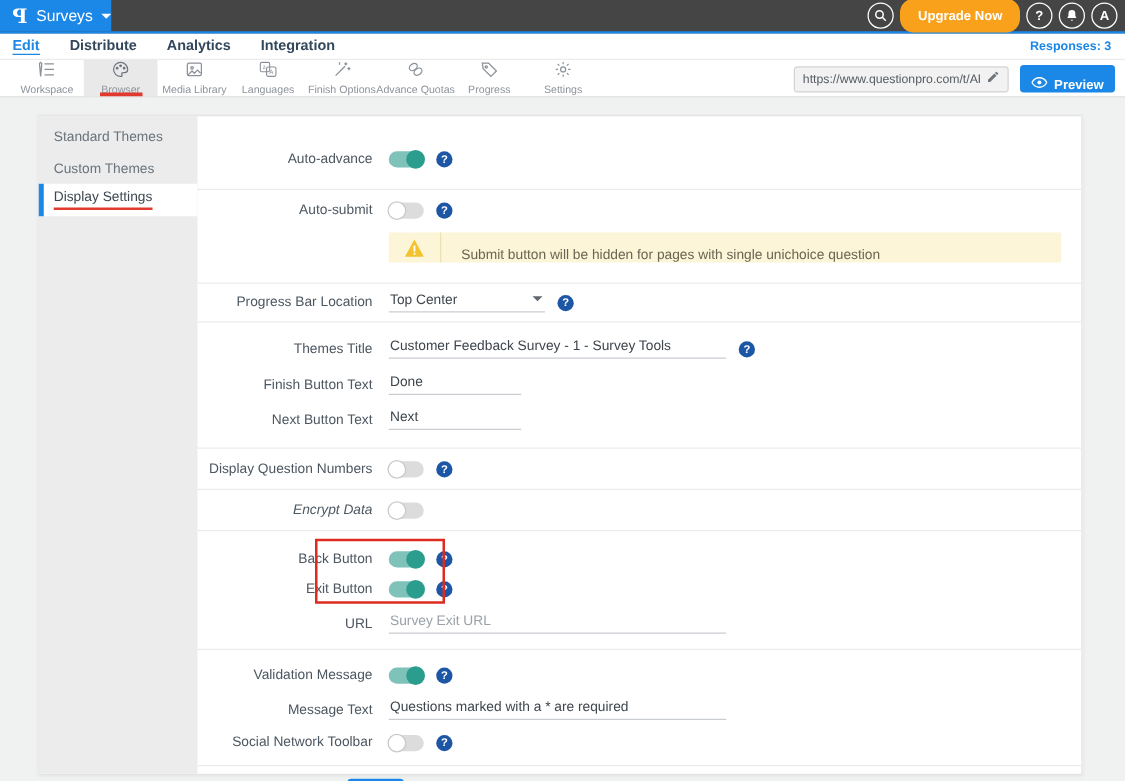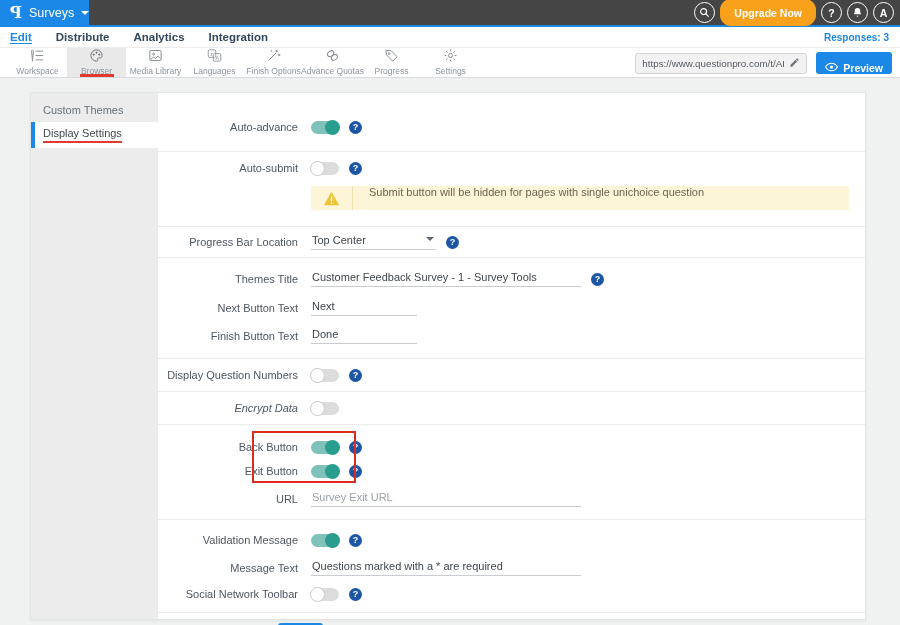--- a/index.html
+++ b/index.html
@@ -62,21 +62,21 @@
 
   .help { width:13px; height:13px; border-radius:50%; background:#1c56a5; color:#fff; font-size:9px; font-weight:bold; display:inline-flex; align-items:center; justify-content:center; cursor:pointer; flex-shrink:0; }
 
   
   .uinput { border:none; border-bottom:1px solid #c9cdd2; font-size:11px; color:#3e454c; padding:0 0 3px 1px; background:transparent; font-family:inherit; outline:none; }
   .uinput::placeholder { color:#9aa1a8; }
   .dropdown { position:relative; border-bottom:1px solid #c9cdd2; width:125px; padding:0 0 3px 1px; font-size:11px; color:#3e454c; cursor:pointer; }
   .dd-caret { position:absolute; right:2px; top:3px; width:0; height:0; border-left:4px solid transparent; border-right:4px solid transparent; border-top:4px solid #606870; }
 
   
-  .warning { margin-left:153px; margin-top:4px; width:538px; height:24px; background:#fdf5d7; display:flex; align-items:flex-start; }
+  .warning { margin-left:153px; margin-top:4px; width:538px; height:24px; background:#fdf5d7; display:flex; align-items:flex-end; }
   .warn-icon-wrap { width:42px; display:flex; align-items:center; justify-content:center; border-right:1px solid #ede1ae; height:100%; }
   .warn-text { padding-left:16px; color:#6a6452; font-size:11px; }
 
   
   .gsection { position:relative; }
   .red-box { position:absolute; left:94px; top:6px; width:104px; height:52px; border:2px solid #dd2b20; pointer-events:none; }
 
   .save-btn { margin:10px 0 0 120px; background:#1b87e6; color:#fff; border:none; border-radius:3px; padding:5px 10px; font-size:10.5px; font-weight:bold; cursor:pointer; font-family:inherit; }
 </style>
 </head>
@@ -220,20 +220,23 @@
       <span>Preview</span>
     </button>
   </div>
 </div>
 
 <div class="page-body">
   <div class="card">
 
     <div class="side">
       <div class="side-item">
+        <span class="side-label">Standard Themes</span>
+      </div>
+      <div class="side-item">
         <span class="side-label">Custom Themes</span>
       </div>
       <div class="side-item active">
         <span class="side-label">Display Settings</span>
       </div>
     </div>
 
     <div class="main">
 
       <div class="section" style="padding:20px 0 10px 0;">
@@ -285,29 +288,29 @@
 
       <div class="section" style="padding:6px 0 8px 0;">
         <div class="frow" style="min-height:30px;">
           <div class="flabel">Themes Title</div>
           <div class="fctrl">
             <input class="uinput" style="width: 270px;" value="Customer Feedback Survey - 1 - Survey Tools">
             <span class="help">?</span>
           </div>
         </div>
         <div class="frow">
+          <div class="flabel">Finish Button Text</div>
+          <div class="fctrl">
+            <input class="uinput" style="width: 106px;" value="Done">
+          </div>
+        </div>
+        <div class="frow">
           <div class="flabel">Next Button Text</div>
           <div class="fctrl">
             <input class="uinput" style="width: 106px;" value="Next">
-          </div>
-        </div>
-        <div class="frow">
-          <div class="flabel">Finish Button Text</div>
-          <div class="fctrl">
-            <input class="uinput" style="width: 106px;" value="Done">
           </div>
         </div>
       </div>
 
       <div class="section" style="padding:2px 0;">
         <div class="frow">
           <div class="flabel">Display Question Numbers</div>
           <div class="fctrl">
             <span class="toggle off">
                 <span class="knob"></span>

